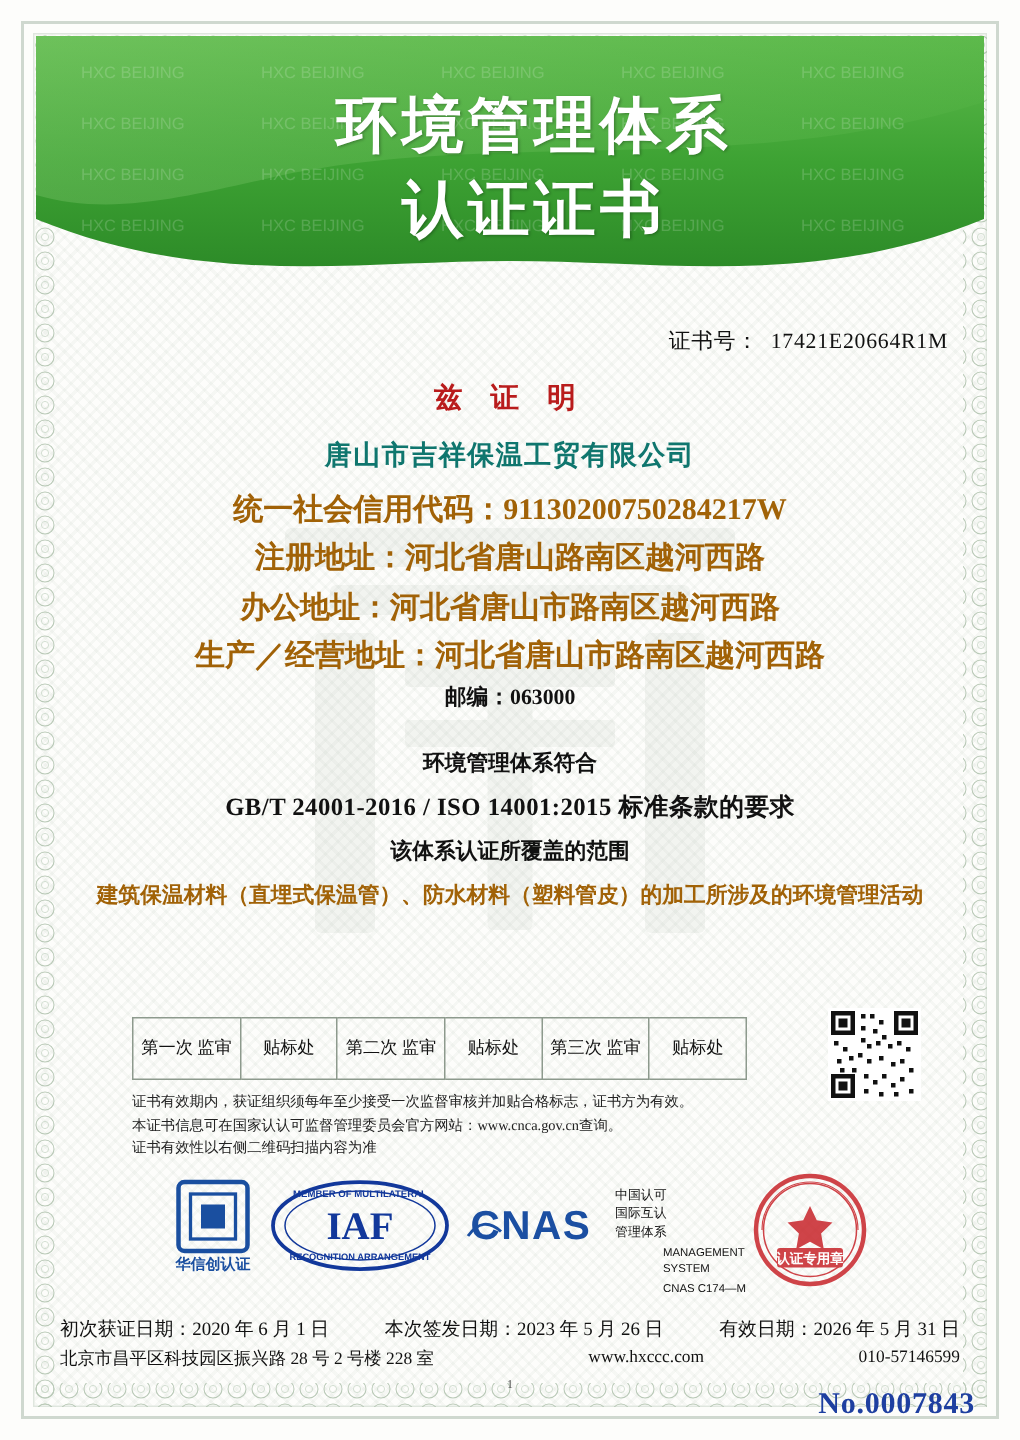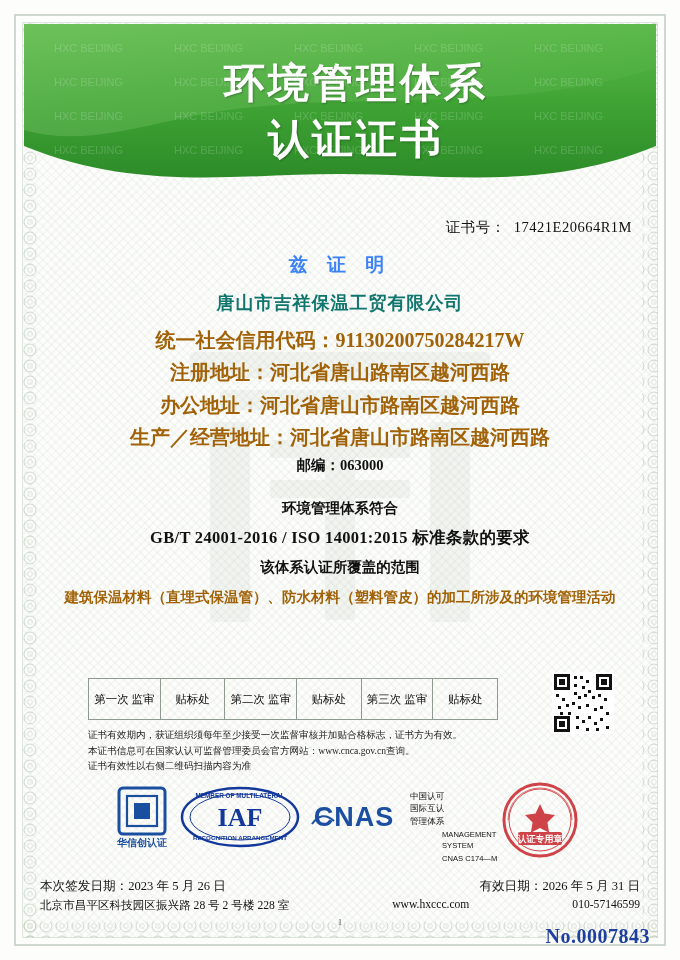--- a/index.html
+++ b/index.html
@@ -112,25 +112,25 @@
   .cert-no .label { margin-right: 8px; }
 
   
   .body-block {
     position: absolute;
     left: 40px; top: 252px;
     width: 600px;
     text-align: center;
   }
   .hereby {
-    font-family: Liberation Sans, sans-serif;
+    font-family: Liberation Serif, serif;
     font-size: 19px;
     font-weight: bold;
     letter-spacing: 7px;
-    color: #3b82f6;
+    color: #b91c1c;
     margin-bottom: 13px;
   }
   .company {
     font-family: Liberation Sans, sans-serif;
     font-size: 18px;
     font-weight: bold;
     letter-spacing: 1px;
     color: #0f766e;
     margin-bottom: 9px;
   }
@@ -511,20 +511,23 @@
           <text x="48" y="62" font-family="Liberation Serif, serif" font-size="9" fill="#ffffff" text-anchor="middle" font-weight="bold">认证专用章</text>
           <path d="M16 40 a32 32 0 0 1 64 0" fill="none" stroke="#c8242a" stroke-width="0.8"></path>
         </g>
       </svg>
     </div>
 
   </div>
 
   <div class="footer-dates">
     <div>
+      <span>初次获证日期：</span><span>2020 年 6 月 1 日</span>
+    </div>
+    <div>
       <span>本次签发日期：</span><span>2023 年 5 月 26 日</span>
     </div>
     <div>
       <span>有效日期：</span><span>2026 年 5 月 31 日</span>
     </div>
   </div>
 
   <div class="footer-addr">
     <span>北京市昌平区科技园区振兴路 28 号 2 号楼 228 室</span>
     <span>www.hxccc.com</span>

